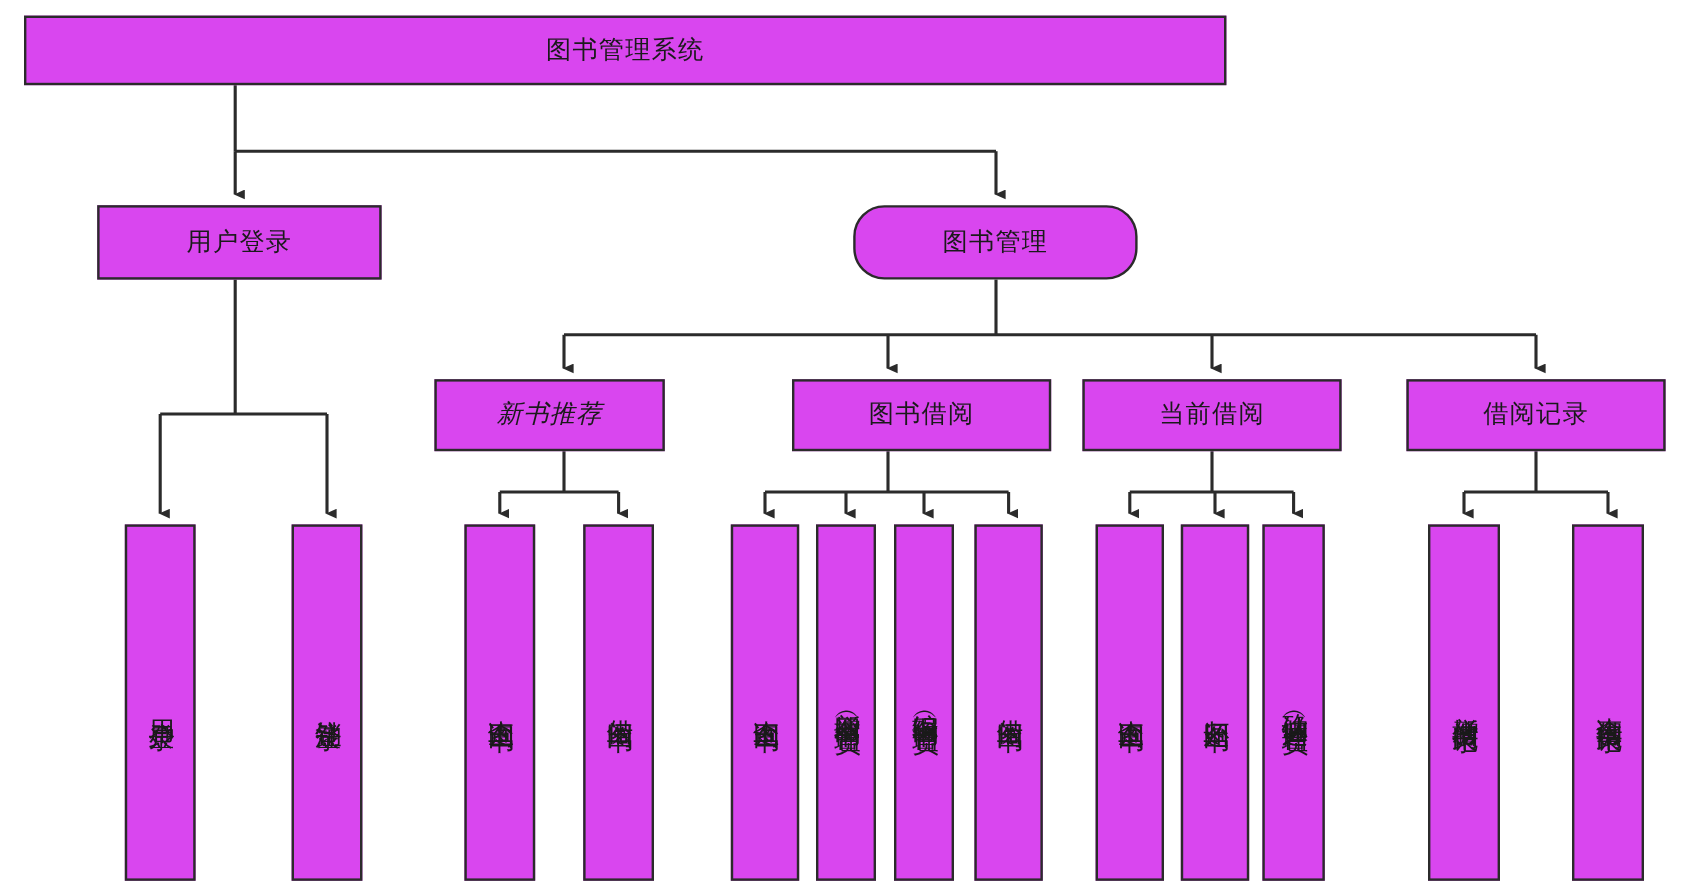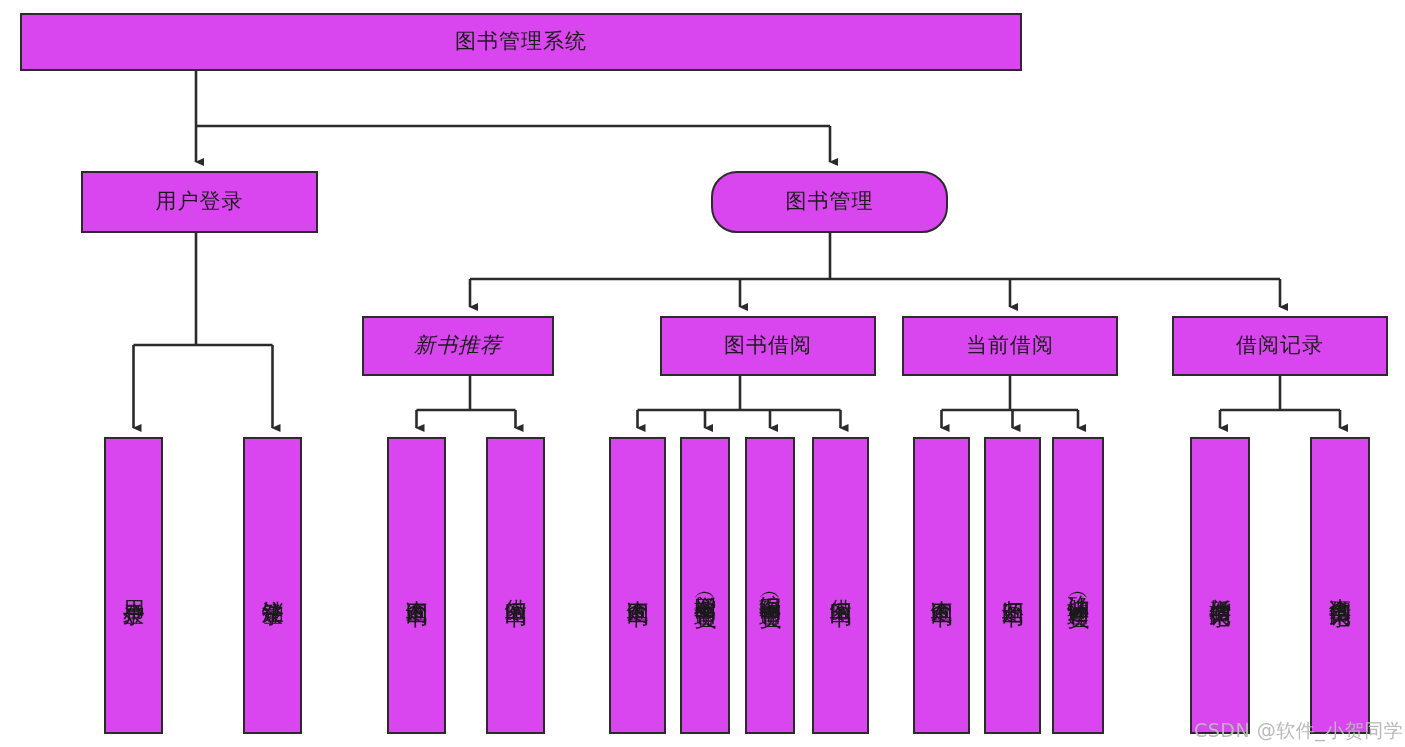--- a/index.html
+++ b/index.html
@@ -165,14 +165,13 @@
         <span class="label">确认归还（管理员）</span>
       </div>
       <div class="node vert" style="left: 1190px; top: 437px; width: 60px; height: 297px;">
         <span class="label">新增借阅记录</span>
       </div>
       <div class="node vert" style="left: 1310px; top: 437px; width: 60px; height: 297px;">
         <span class="label">查询借阅记录</span>
       </div>
     </div>
 
-  <div class="watermark" style="left: 1194px; top: 718px;">CSDN @软件_小贺同学</div>
 </div>
 
 </body></html>

